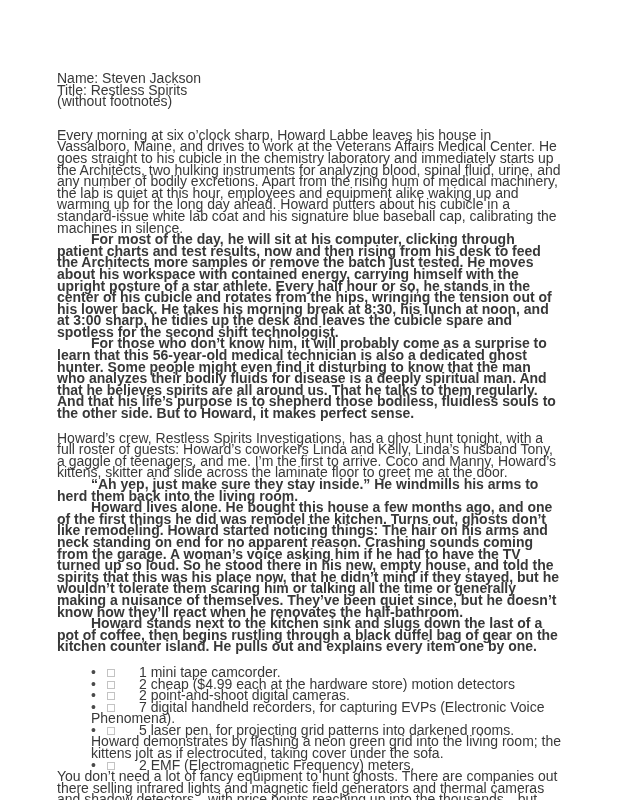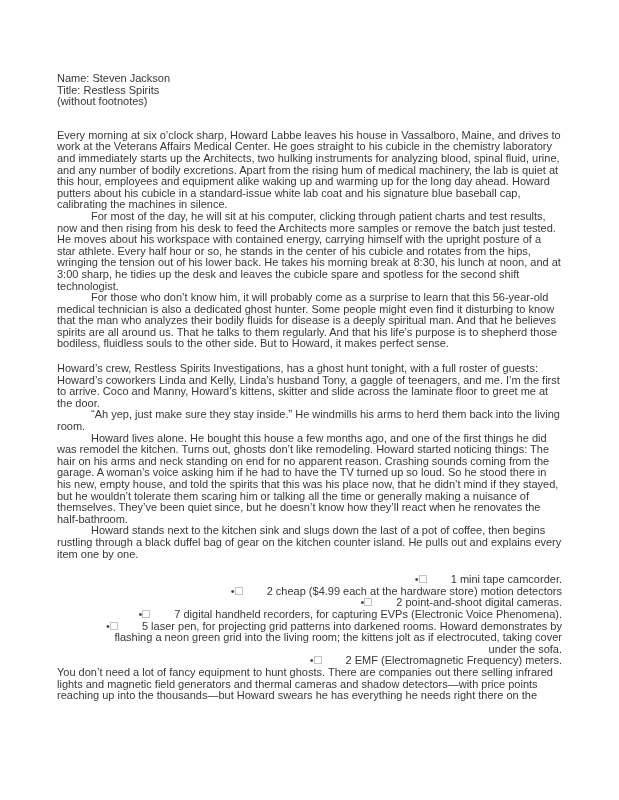--- a/index.html
+++ b/index.html
@@ -8,31 +8,31 @@
     background: #ffffff;
   }
   .page {
     position: relative;
     width: 619px;
     height: 800px;
     background: #ffffff;
     box-sizing: border-box;
     padding: 73px 57px 0 57px;
     font-family: "Liberation Sans", "DejaVu Sans", sans-serif;
-    font-size: 11px;
+    font-size: 14px;
     line-height: 11.6px;
     color: #383838;
     overflow: hidden;
   }
   .header-line { margin: 0; }
   .doc-header { margin-bottom: 22px; }
   .para { margin: 0; }
-  .para.indent { text-indent: 34px; }
+  .para.indent { text-indent: 34px; font-weight: bold; }
   .section-gap { margin-top: 13px; }
-  .equip-list { margin-top: 14px; text-align: right; }
+  .equip-list { margin-top: 14px; }
   .li { padding-left: 34px; }
   .li-bullet {
     display: inline-block;
     width: 16px;
     color: #4a4a4a;
   }
   .li-check {
     display: inline-block;
     width: 6px;
     height: 6px;

